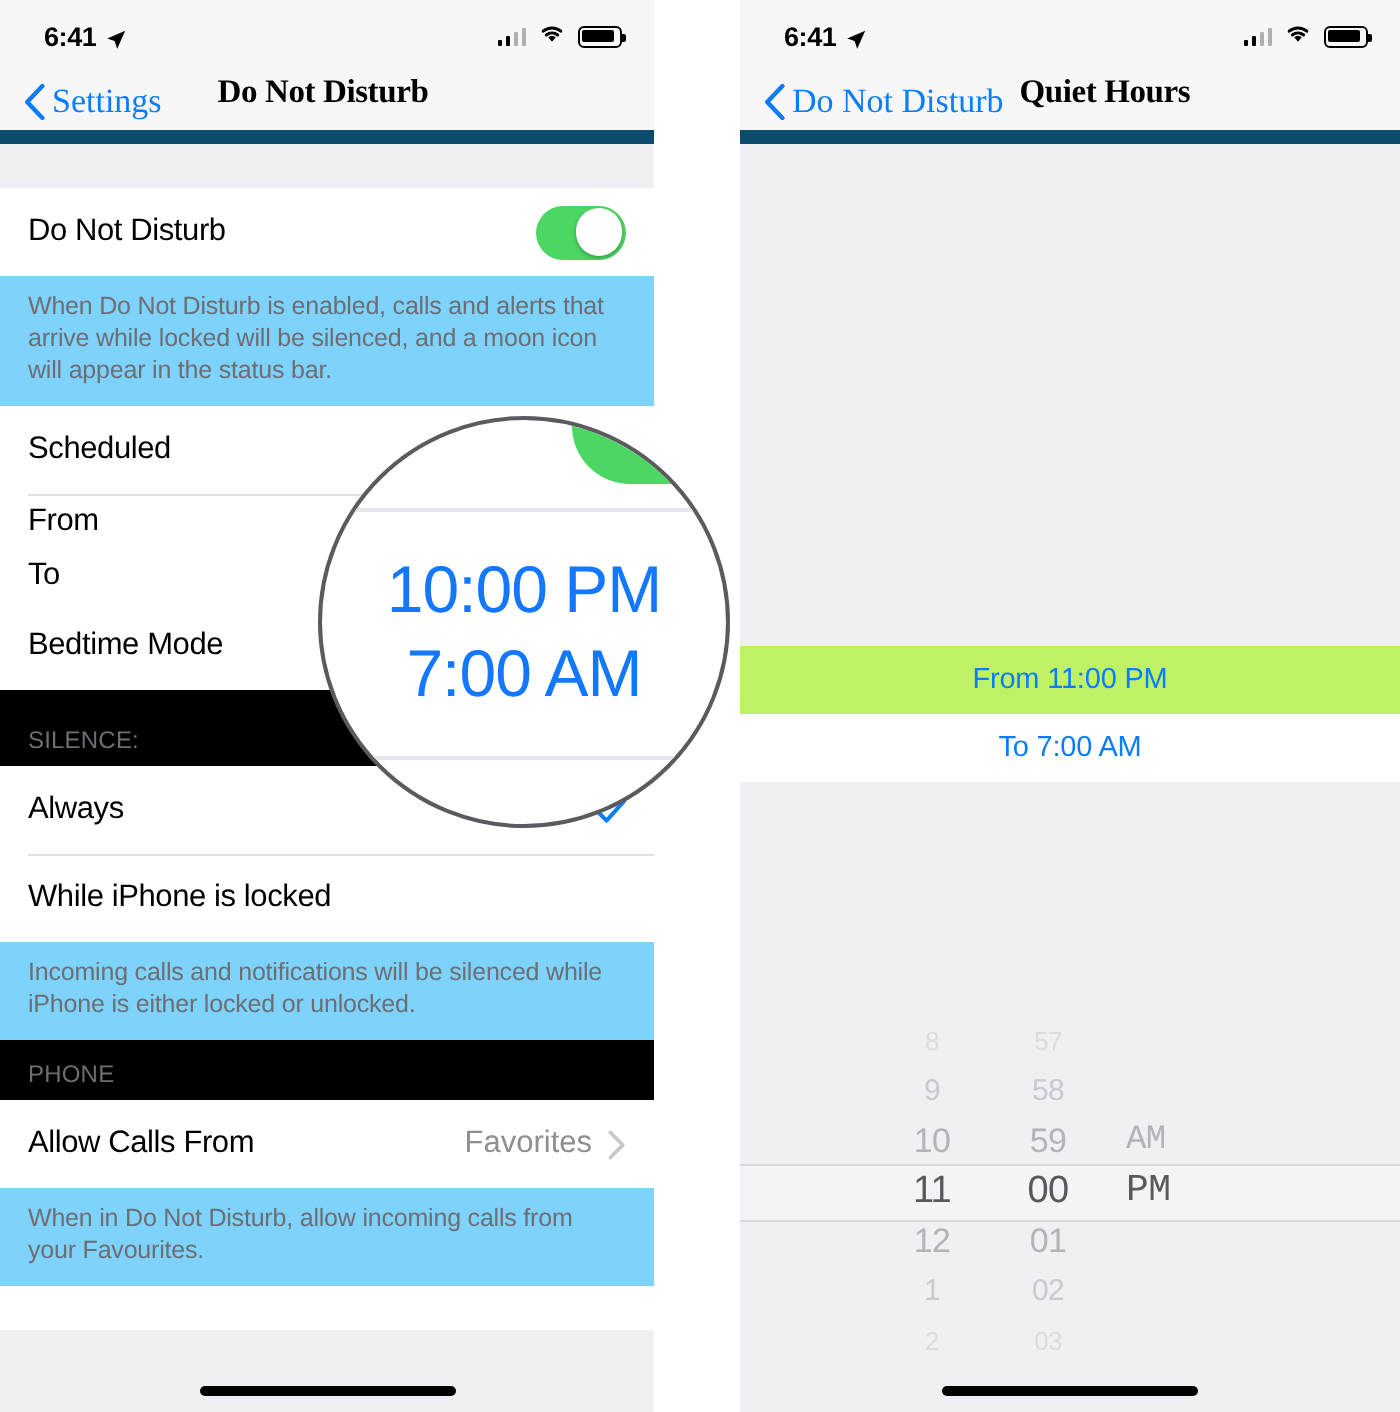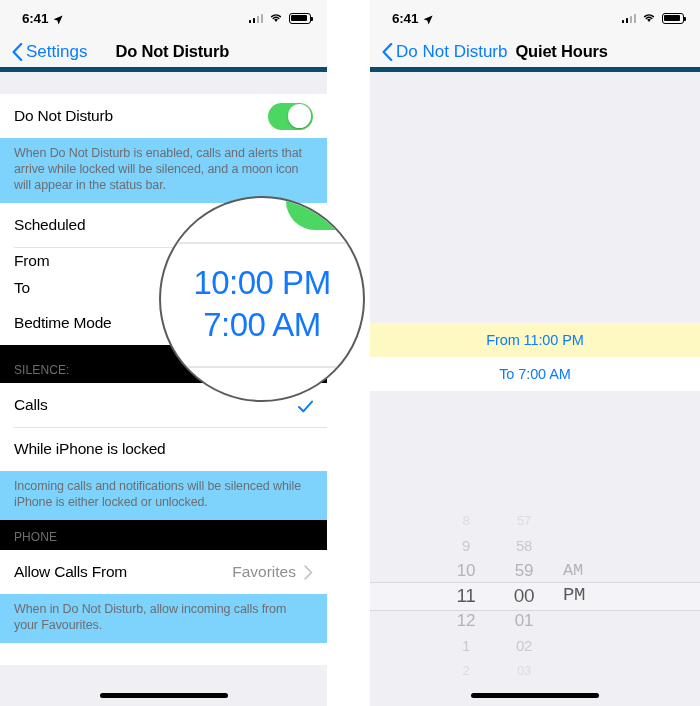--- a/index.html
+++ b/index.html
@@ -97,26 +97,26 @@
     height: 100%;
     width: 88%;
     background: #000;
     border-radius: 1px;
   }
 
   
   .navbar {
     height: 36px;
     background: #f7f7f8;
-    border-bottom: 5px solid #0c4a6e;
-    display: flex;
-    align-items: center;
+    border-bottom: 7px solid #0c4a6e;
+    display: flex;
     padding: 0 12px;
     box-sizing: border-box;
     position: relative;
+    font-family: Liberation Serif, serif;
   }
   .nav-back {
     display: flex;
     align-items: center;
     color: #0a7cff;
     font-size: 17px;
     gap: 3px;
     white-space: nowrap;
   }
   .chev {
@@ -243,21 +243,21 @@
   .qh-blank { background: #efeff4; }
   .qh-cell {
     height: 34px;
     display: flex;
     align-items: center;
     justify-content: center;
     font-size: 14.5px;
     color: #0a7cff;
     letter-spacing: -0.1px;
   }
-  .qh-cell.selected { background: #fef9c3; }
+  .qh-cell.selected { background: #bef264; }
   .qh-cell.plain { background: #ffffff; }
 
   .picker {
     position: relative;
     background: #efeff4;
     height: 170px;
     overflow: hidden;
   }
   .picker-cols {
     position: absolute;
@@ -296,21 +296,21 @@
     border-top: 1px solid #d8d8dc;
     border-bottom: 1px solid #d8d8dc;
     background: rgba(255,255,255,0.35);
     pointer-events: none;
   }
 
   
   .magnifier {
     position: absolute;
     left: 159px;
-    top: 196px;
+    top: 208px;
     width: 206px;
     height: 206px;
     border-radius: 50%;
     background: #ffffff;
     border: 2px solid #5b5b5f;
     box-sizing: border-box;
     overflow: hidden;
     z-index: 40;
   }
   .mag-green {
@@ -412,21 +412,21 @@
       </div>
       <div class="row">
         <span class="row-label">Bedtime Mode</span>
       </div>
     </div>
 
     <div class="section-head">SILENCE:</div>
 
     <div class="group">
       <div class="row">
-        <span class="row-label">Calls</span>
+        <span class="row-label">Always</span>
         <span class="check">
           <svg viewBox="0 0 15 13" width="15" height="13">
               <path d="M1 7 L5.3 11.3 L14 1.6" stroke="#0a7cff" stroke-width="2" fill="none" stroke-linecap="round" stroke-linejoin="round"></path>
             </svg>
         </span>
       </div>
       <div class="row">
         <span class="row-label">While iPhone is locked</span>
       </div>
     </div>

